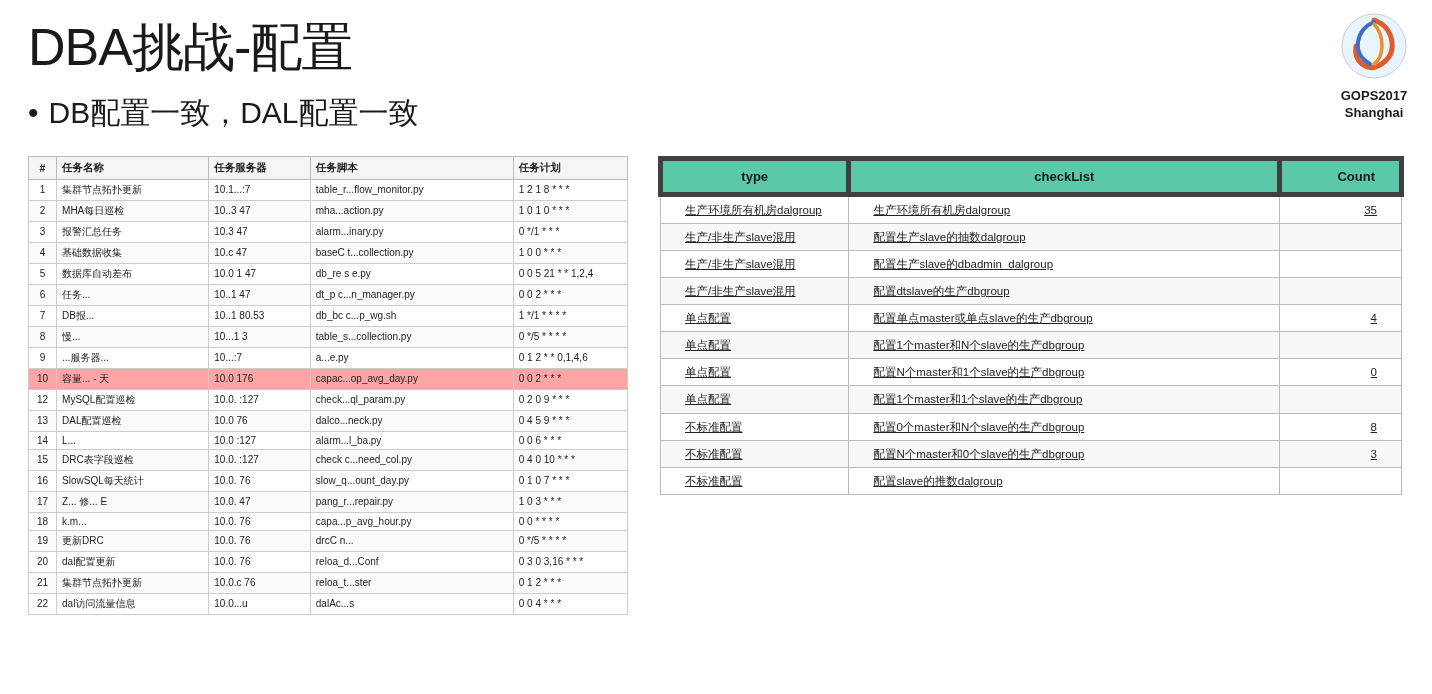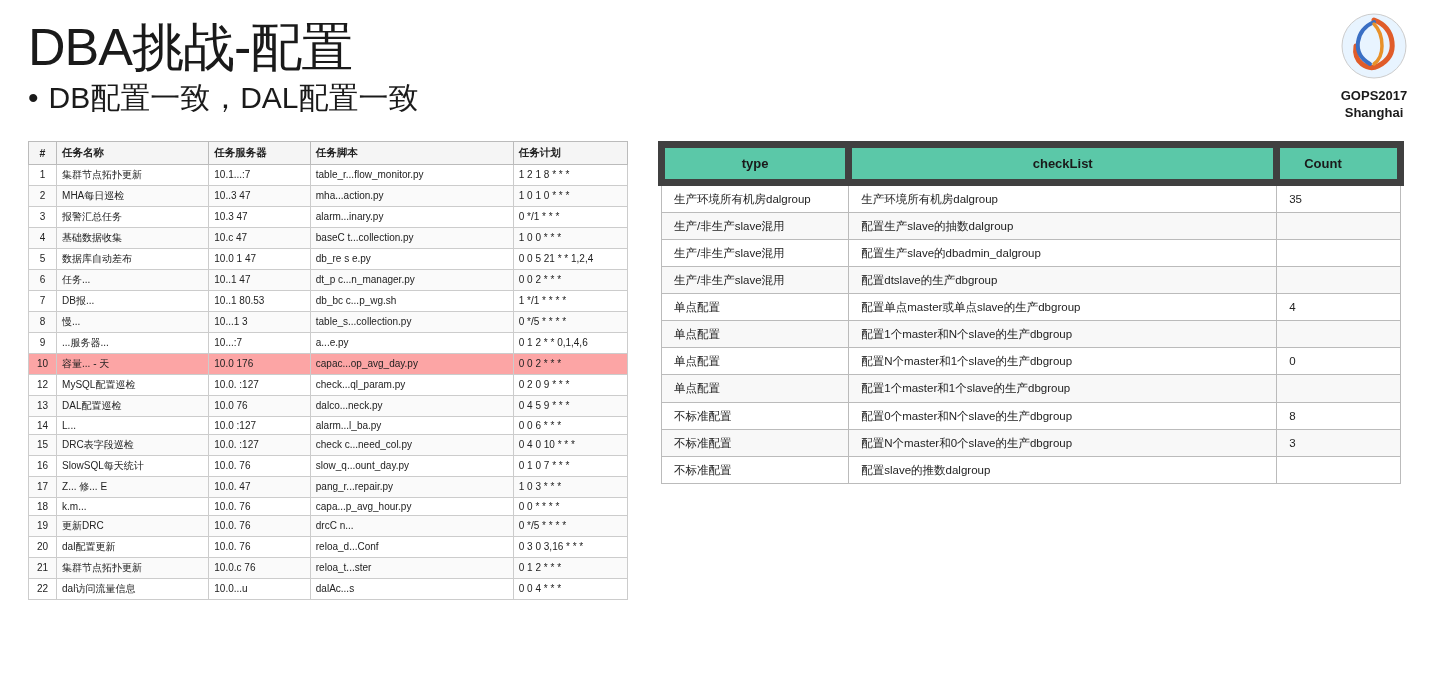--- a/index.html
+++ b/index.html
@@ -15,21 +15,21 @@
     .page-container {
       padding: 18px 28px 18px 28px;
       position: relative;
     }
 
     .page-title {
       font-size: 52px;
       font-weight: 400;
       color: #1a1a1a;
       line-height: 1.15;
-      margin-bottom: 0;
+      margin-bottom: 15px;
       letter-spacing: -1px;
     }
 
     .subtitle {
       font-size: 30px;
       color: #1a1a1a;
       margin-bottom: 22px;
       display: flex;
       align-items: center;
       gap: 6px;
@@ -125,47 +125,48 @@
     .right-table {
       width: 100%;
       border-collapse: collapse;
       font-size: 12px;
       color: #222;
       border: 1px solid #bbb;
     }
 
     .right-table th {
       background: #5bc8a8;
-      border: 7px solid #404040;
+      border: 5px solid #404040;
       padding: 8px 24px;
       font-weight: 600;
       text-align: center;
       font-size: 13px;
       color: #1a1a1a;
     }
 
     .right-table td {
       border: 1px solid #bbb;
-      padding: 5px 12px;
+      padding: 5px 24px;
       font-size: 11.5px;
       vertical-align: top;
       line-height: 1.4;
+      text-decoration: underline;
     }
 
     .right-table tr:nth-child(odd) td {
       background: #ffffff;
     }
 
     .right-table tr:nth-child(even) td {
       background: #f8f8f8;
     }
 
     .right-table .col-type { width: 140px; }
     .right-table .col-checklist { width: 320px; }
-    .right-table .col-count { width: 60px; text-align: left; }
+    .right-table .col-count { width: 60px; text-align: right; }
   </style>
 </head>
 <body>
 
 <div class="page-container">
 
   <div class="logo-container">
     <svg class="logo-circle" viewBox="0 0 68 68" xmlns="http://www.w3.org/2000/svg">
       <circle cx="34" cy="34" r="32" fill="#e8f4ff" stroke="#ccc" stroke-width="1"></circle>
 

